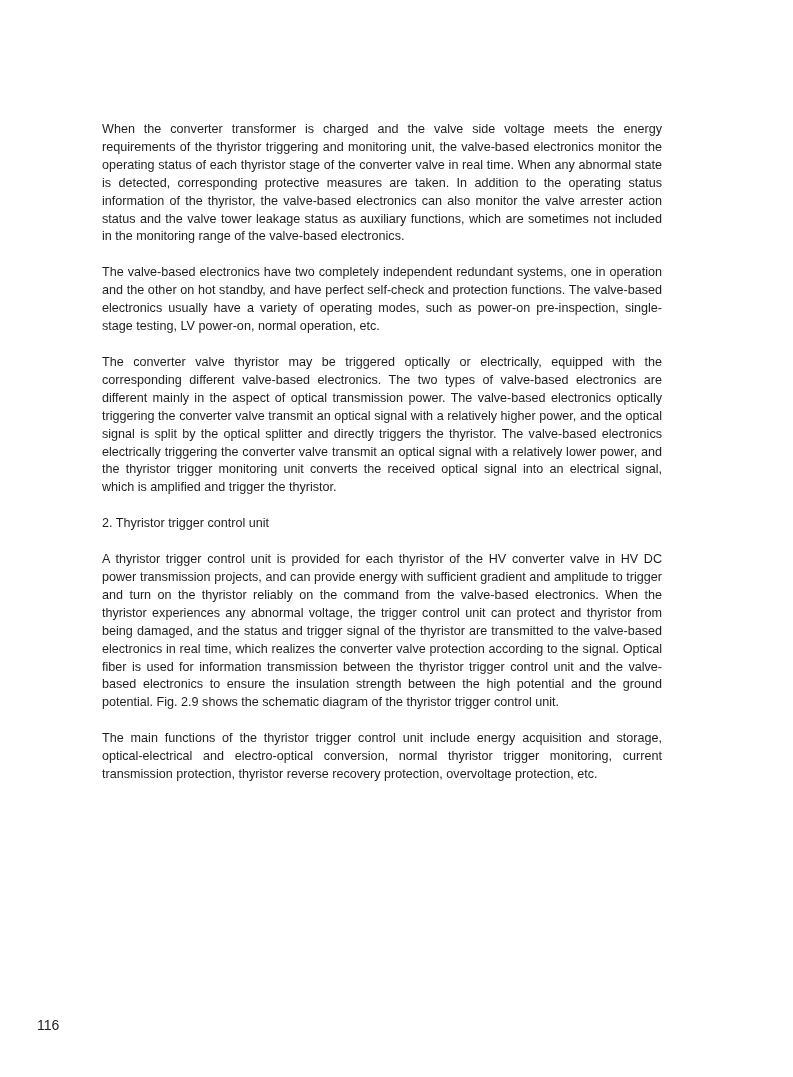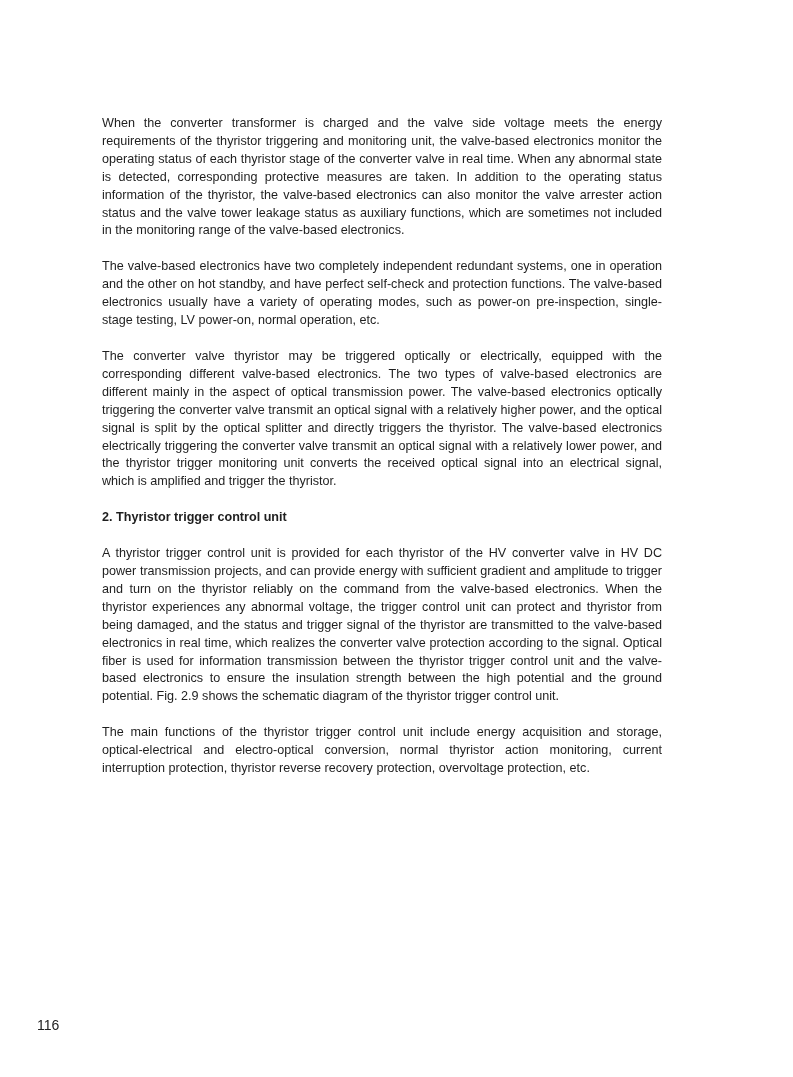--- a/index.html
+++ b/index.html
@@ -15,45 +15,45 @@
       font-family: "Liberation Sans", sans-serif;
       color: #1e1e1e;
     }
     .content {
       position: absolute;
       left: 102px;
       top: 111px;
       width: 560px;
     }
     .para {
-      margin: 4px 0 18px 0;
+      margin: 10px 0 18px 0;
       font-size: 12.6px;
       line-height: 17.9px;
       text-align: justify;
       letter-spacing: 0;
     }
     .heading {
       margin: 0 0 18px 0;
       font-size: 12.6px;
       line-height: 17.9px;
-      font-weight: bold;
+      font-weight: normal;
     }
     .page-number {
       position: absolute;
       left: 37px;
       top: 1017px;
       font-size: 14px;
       color: #222;
     }
   </style>
 </head>
 <body>
 
 <div class="content">
   <p class="para">When the converter transformer is charged and the valve side voltage meets the energy requirements of the thyristor triggering and monitoring unit, the valve-based electronics monitor the operating status of each thyristor stage of the converter valve in real time. When any abnormal state is detected, corresponding protective measures are taken. In addition to the operating status information of the thyristor, the valve-based electronics can also monitor the valve arrester action status and the valve tower leakage status as auxiliary functions, which are sometimes not included in the monitoring range of the valve-based electronics.</p>
   <p class="para">The valve-based electronics have two completely independent redundant systems, one in operation and the other on hot standby, and have perfect self-check and protection functions. The valve-based electronics usually have a variety of operating modes, such as power-on pre-inspection, single-stage testing, LV power-on, normal operation, etc.</p>
   <p class="para">The converter valve thyristor may be triggered optically or electrically, equipped with the corresponding different valve-based electronics. The two types of valve-based electronics are different mainly in the aspect of optical transmission power. The valve-based electronics optically triggering the converter valve transmit an optical signal with a relatively higher power, and the optical signal is split by the optical splitter and directly triggers the thyristor. The valve-based electronics electrically triggering the converter valve transmit an optical signal with a relatively lower power, and the thyristor trigger monitoring unit converts the received optical signal into an electrical signal, which is amplified and trigger the thyristor.</p>
   <h2 class="heading">2. Thyristor trigger control unit</h2>
   <p class="para">A thyristor trigger control unit is provided for each thyristor of the HV converter valve in HV DC power transmission projects, and can provide energy with sufficient gradient and amplitude to trigger and turn on the thyristor reliably on the command from the valve-based electronics. When the thyristor experiences any abnormal voltage, the trigger control unit can protect and thyristor from being damaged, and the status and trigger signal of the thyristor are transmitted to the valve-based electronics in real time, which realizes the converter valve protection according to the signal. Optical fiber is used for information transmission between the thyristor trigger control unit and the valve-based electronics to ensure the insulation strength between the high potential and the ground potential. Fig. 2.9 shows the schematic diagram of the thyristor trigger control unit.</p>
-  <p class="para">The main functions of the thyristor trigger control unit include energy acquisition and storage, optical-electrical and electro-optical conversion, normal thyristor action monitoring, current interruption protection, thyristor reverse recovery protection, overvoltage protection, etc.</p>
+  <p class="para">The main functions of the thyristor trigger control unit include energy acquisition and storage, optical-electrical and electro-optical conversion, normal thyristor trigger monitoring, current transmission protection, thyristor reverse recovery protection, overvoltage protection, etc.</p>
 </div>
 
 <div class="page-number">116</div>
 
 </body></html>

